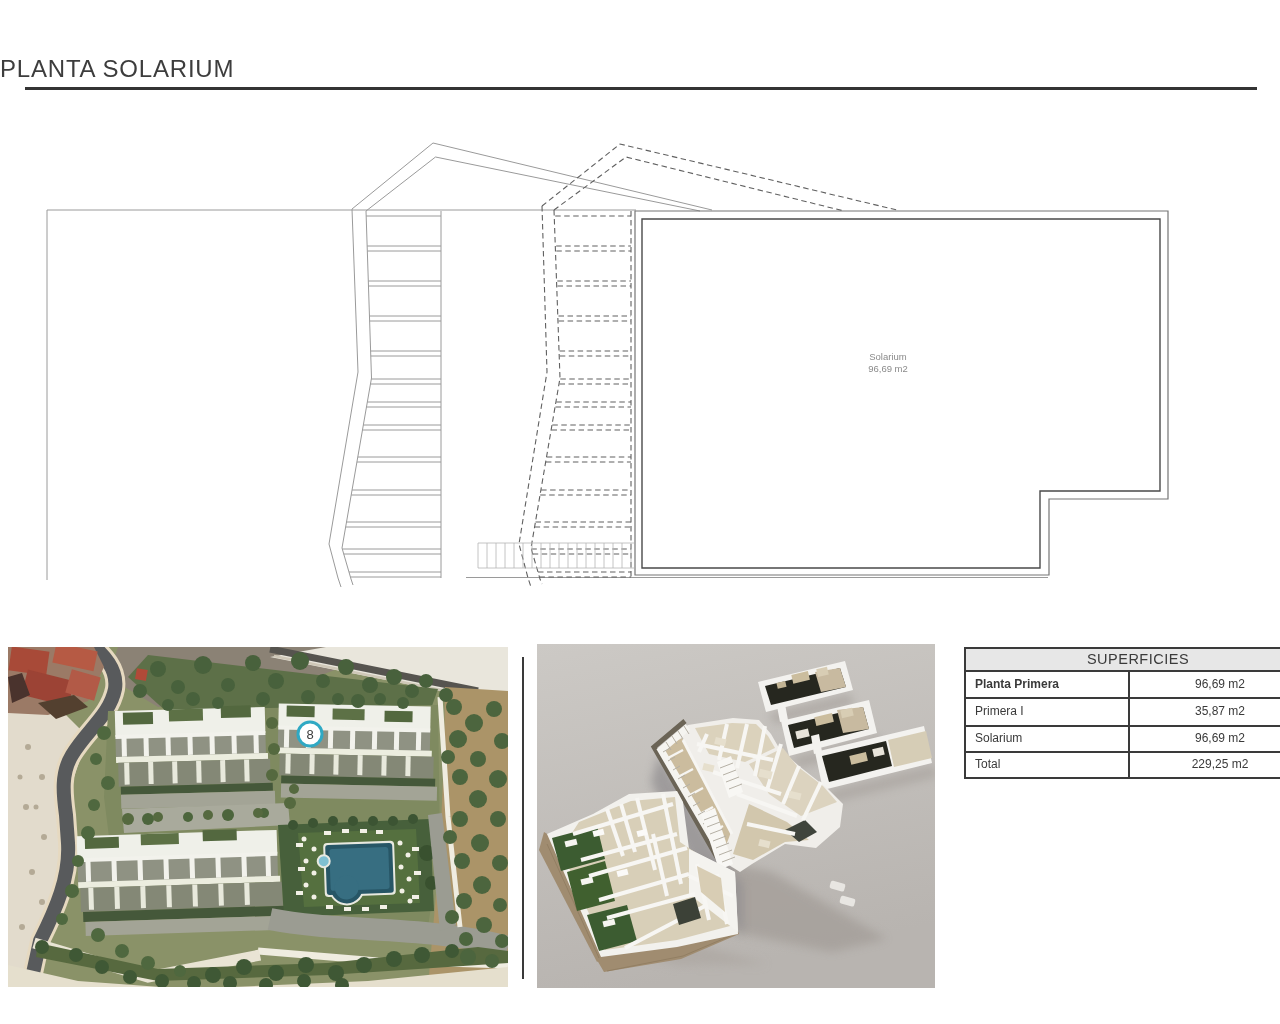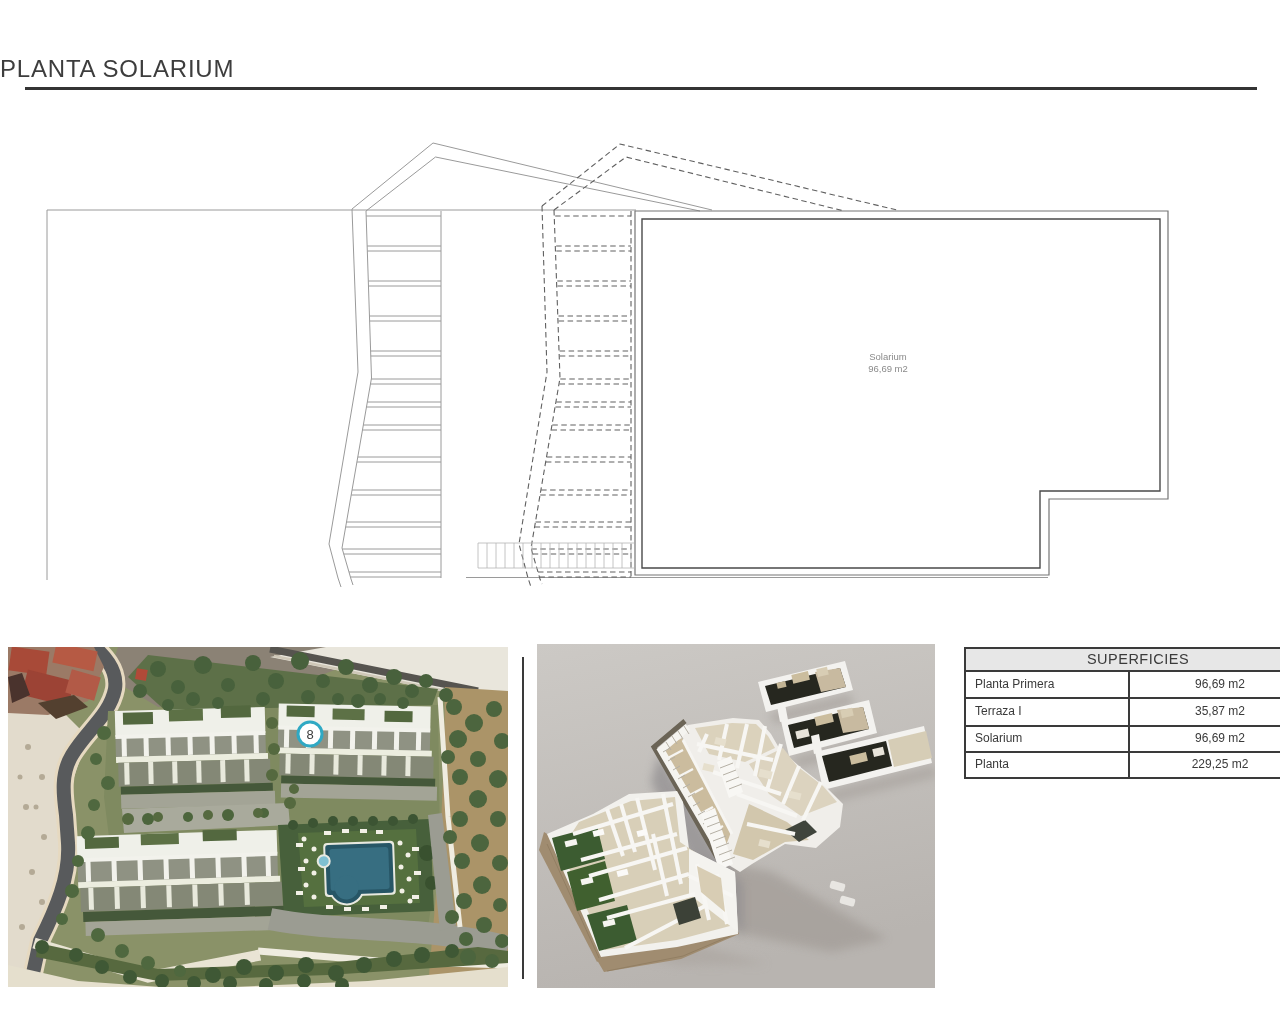--- a/index.html
+++ b/index.html
@@ -662,31 +662,31 @@
       <rect x="100" y="186" width="10" height="6" transform="rotate(-14 105 189)"></rect>
     </g>
   </g>
 </svg>
 
 <div class="abs" style="left:964px;top:647px;width:348px;color:#3a3a3a;">
 
   <div style="box-sizing:border-box;height:25px;background:#e7e7e7;border:2px solid #3a3a3a;text-align:center;font-size:14.5px;letter-spacing:0.5px;line-height:21px;">SUPERFICIES</div>
 
   <div style="box-sizing:border-box;height:27px;border:2px solid #3a3a3a;border-top:none;display:flex;">
-    <div style="box-sizing:border-box;width:164px;border-right:2px solid #3a3a3a;font-size:12px;line-height:24px;padding-left:9px;">Planta Primera</div>
+    <div style="box-sizing:border-box;width:164px;border-right:2px solid #3a3a3a;font-size:12px;line-height:24px;padding-left:9px;font-weight:bold;">Planta Primera</div>
     <div style="flex:1;text-align:center;font-size:12px;line-height:24px;">96,69 m2</div>
   </div>
 
   <div style="box-sizing:border-box;height:28px;border:2px solid #3a3a3a;border-top:none;display:flex;">
-    <div style="box-sizing:border-box;width:164px;border-right:2px solid #3a3a3a;font-size:12px;line-height:25px;padding-left:9px;">Terraza I</div>
+    <div style="box-sizing:border-box;width:164px;border-right:2px solid #3a3a3a;font-size:12px;line-height:25px;padding-left:9px;">Primera I</div>
     <div style="flex:1;text-align:center;font-size:12px;line-height:25px;">35,87 m2</div>
   </div>
 
   <div style="box-sizing:border-box;height:26px;border:2px solid #3a3a3a;border-top:none;display:flex;">
     <div style="box-sizing:border-box;width:164px;border-right:2px solid #3a3a3a;font-size:12px;line-height:23px;padding-left:9px;">Solarium</div>
     <div style="flex:1;text-align:center;font-size:12px;line-height:23px;">96,69 m2</div>
   </div>
 
   <div style="box-sizing:border-box;height:26px;border:2px solid #3a3a3a;border-top:none;display:flex;">
-    <div style="box-sizing:border-box;width:164px;border-right:2px solid #3a3a3a;font-size:12px;line-height:23px;padding-left:9px;">Planta</div>
+    <div style="box-sizing:border-box;width:164px;border-right:2px solid #3a3a3a;font-size:12px;line-height:23px;padding-left:9px;">Total</div>
     <div style="flex:1;text-align:center;font-size:12px;line-height:23px;">229,25 m2</div>
   </div>
 </div>
 
 </body></html>

